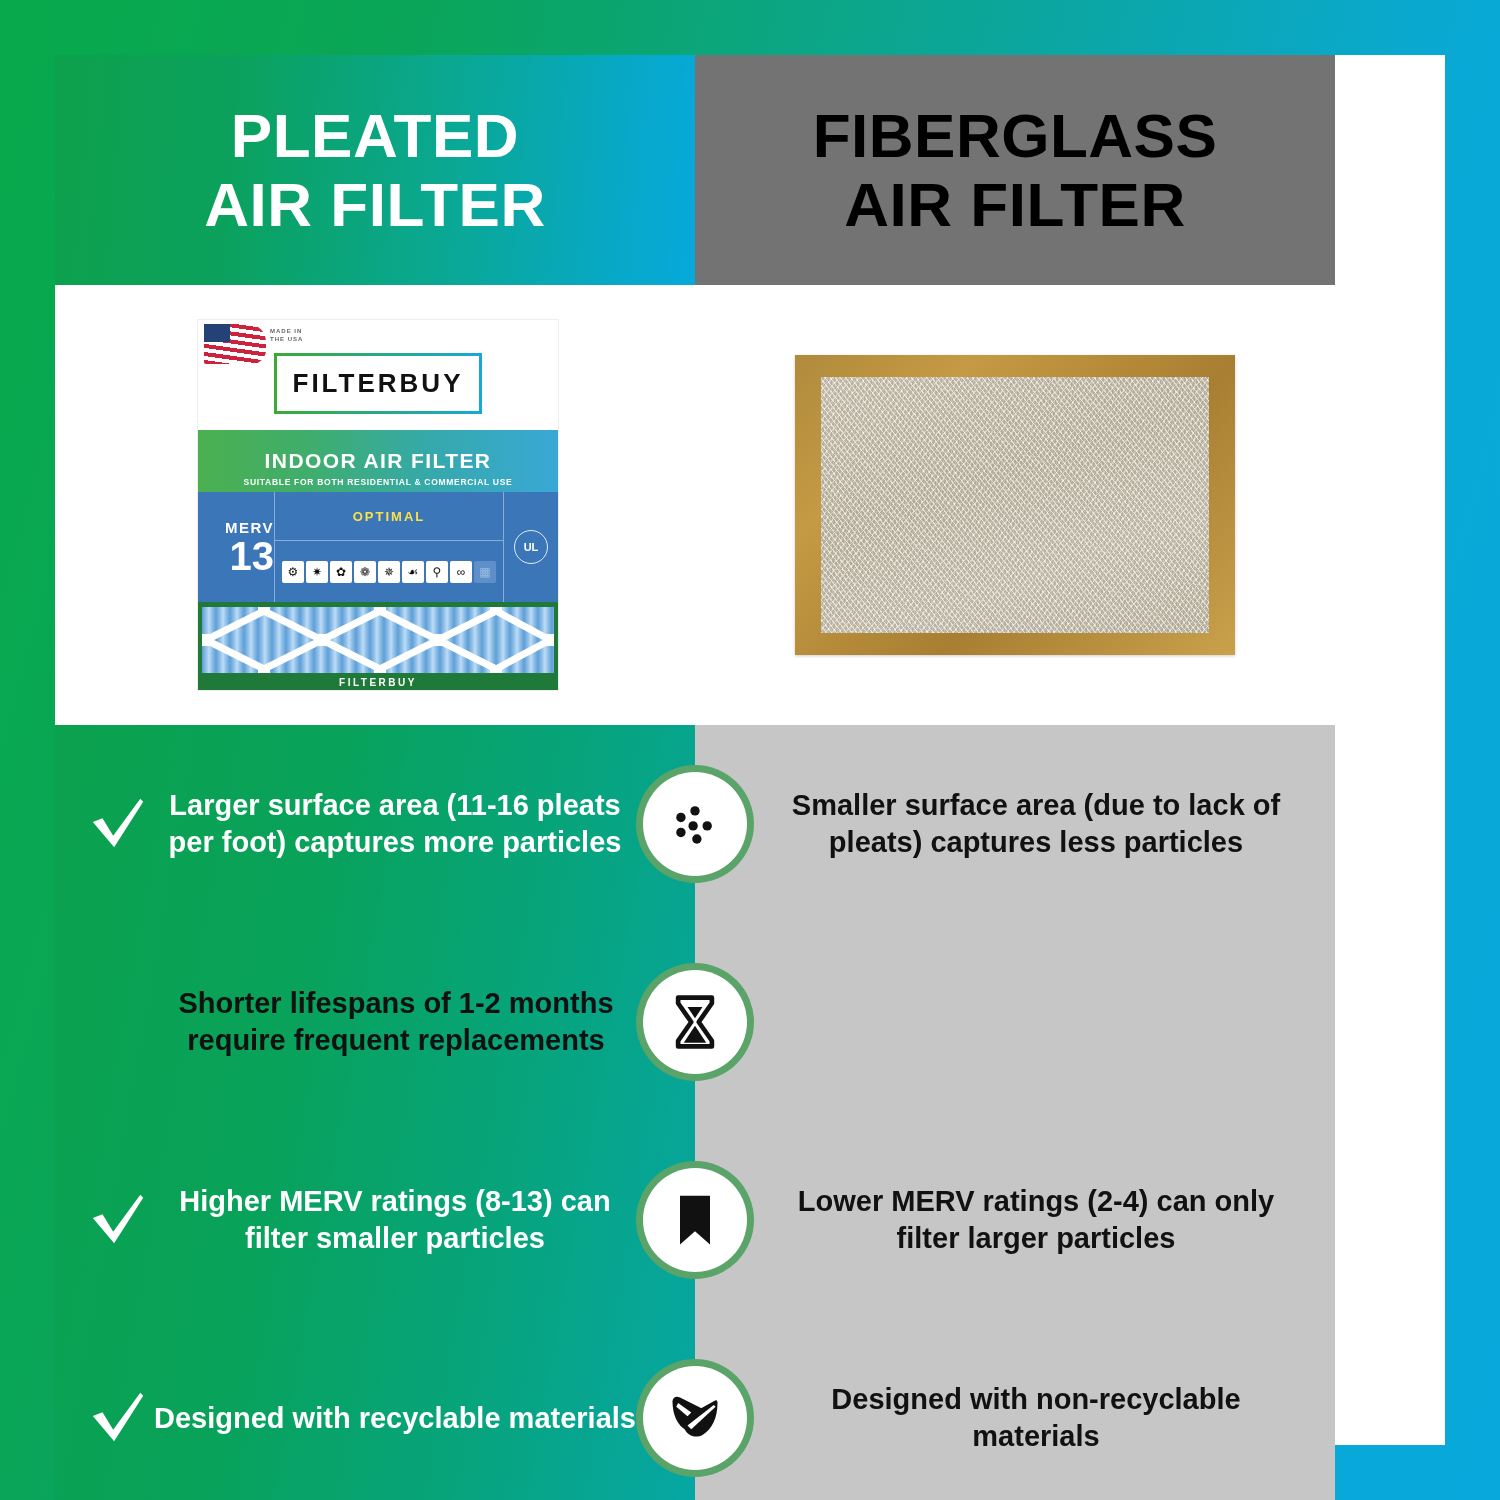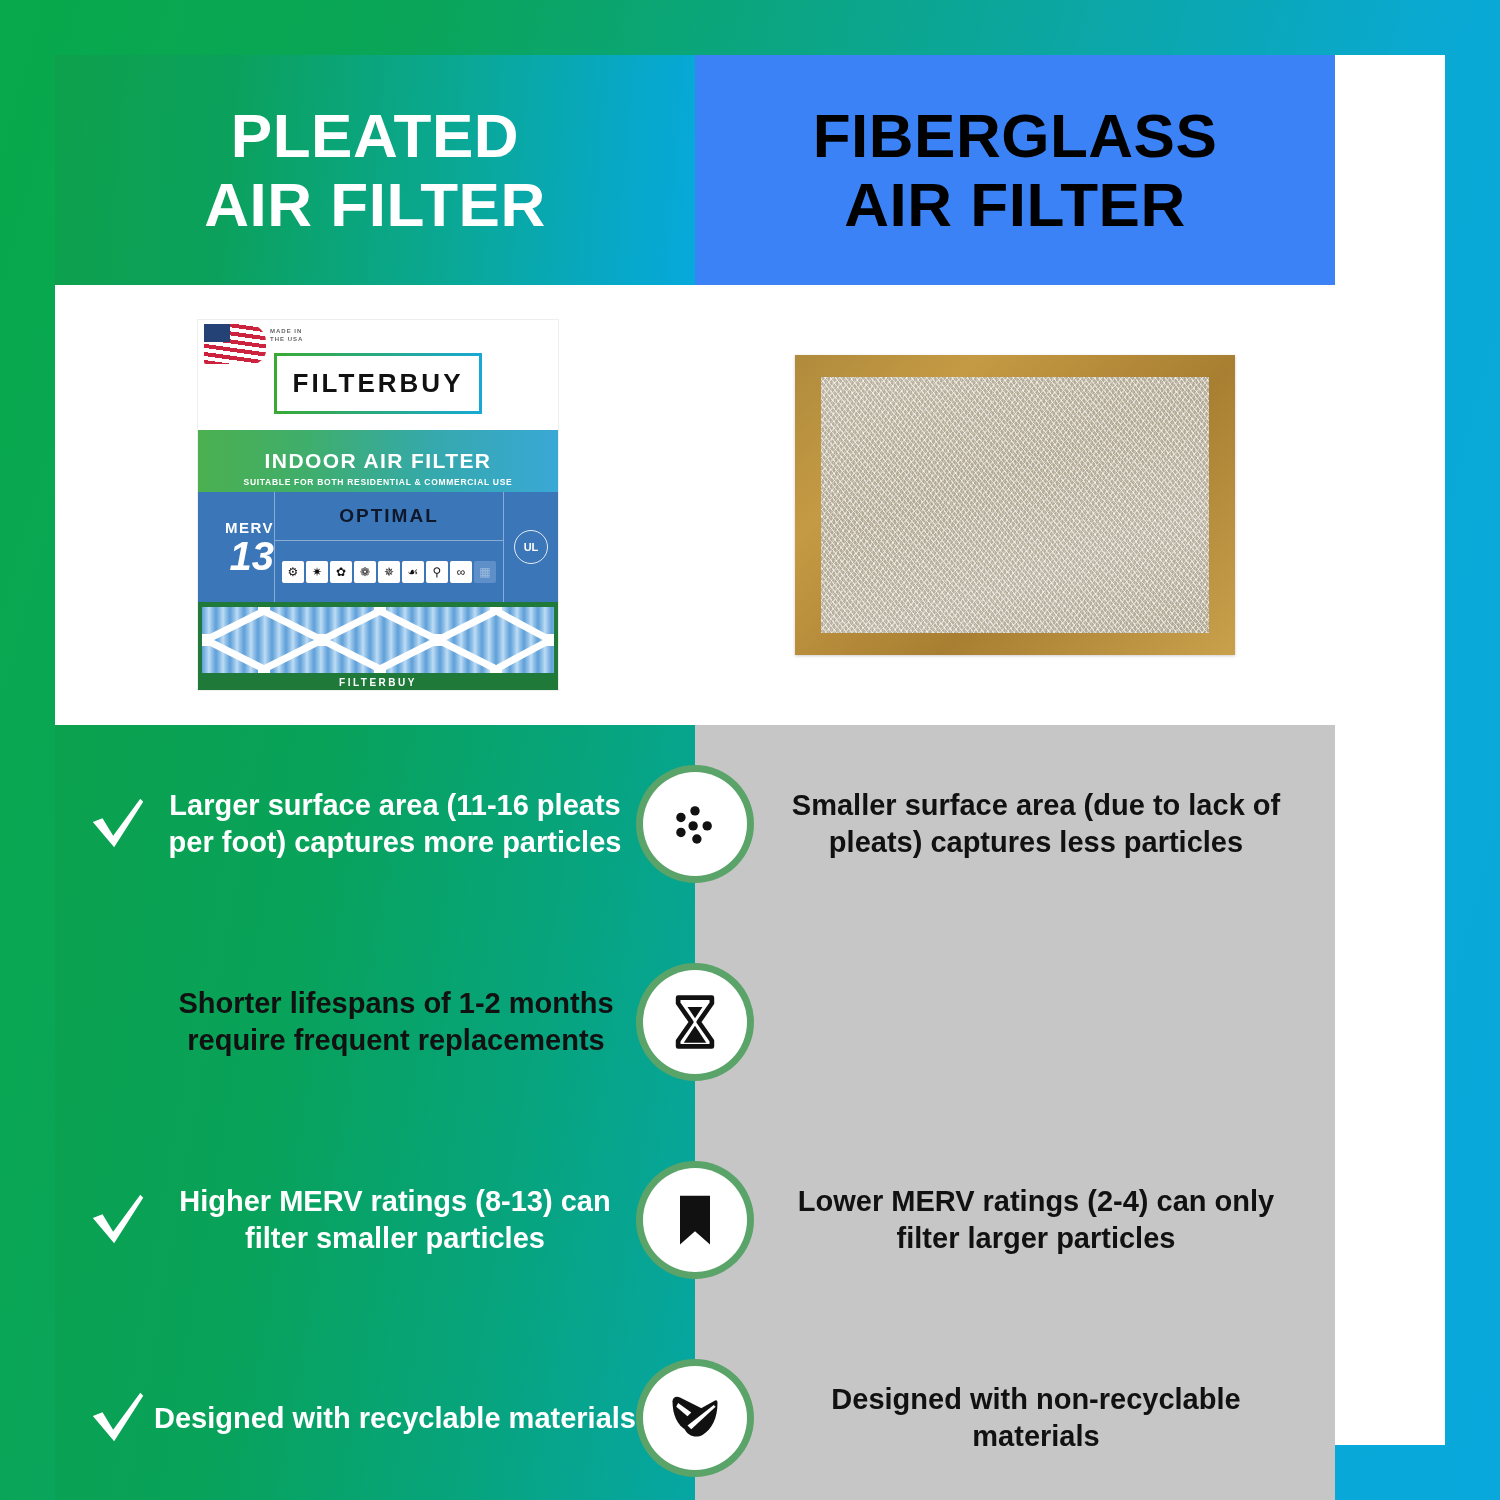--- a/index.html
+++ b/index.html
@@ -43,21 +43,21 @@
     width: 640px;
     height: 100%;
     background: linear-gradient(95deg, #0da14c 0%, #0ba15d 28%, #0aa894 62%, #07a8c8 88%, #06a9db 100%);
     display: flex;
     align-items: center;
     justify-content: center;
   }
   .header-right {
     width: 640px;
     height: 100%;
-    background: #3b82f6;
+    background: #737373;
     display: flex;
     align-items: center;
     justify-content: center;
   }
   .header-title {
     font-weight: bold;
     font-size: 62px;
     line-height: 1.12;
     text-align: center;
     letter-spacing: 0.5px;
@@ -177,27 +177,27 @@
   .pf-merv {
     width: 76px;
     border-right: 1px solid rgba(255,255,255,.4);
     color: #ffffff;
     display: flex;
     flex-direction: column;
     align-items: flex-end;
     justify-content: center;
   }
   .pf-merv-label { font-size: 15px; font-weight: bold; letter-spacing: 1.5px; }
-  .pf-merv-value { font-size: 40px; font-weight: bold; line-height: 1; font-style: italic; }
+  .pf-merv-value { font-size: 40px; font-weight: bold; line-height: 1; }
   .pf-mid { flex: 1; display: flex; flex-direction: column; }
   .pf-optimal {
     height: 48px;
     border-bottom: 1px solid rgba(255,255,255,.4);
-    color: #0f172a;
-    font-size: 19px;
+    color: #fde047;
+    font-size: 13px;
     font-weight: bold;
     letter-spacing: 2px;
     display: flex; align-items: center; justify-content: center;
   }
   .pf-icons { flex: 1; display: flex; align-items: center; justify-content: space-around; padding: 0 6px; }
   .pf-icon {
     width: 22px; height: 22px;
     background: #ffffff;
     border-radius: 2px;
     display: flex; align-items: center; justify-content: center;

